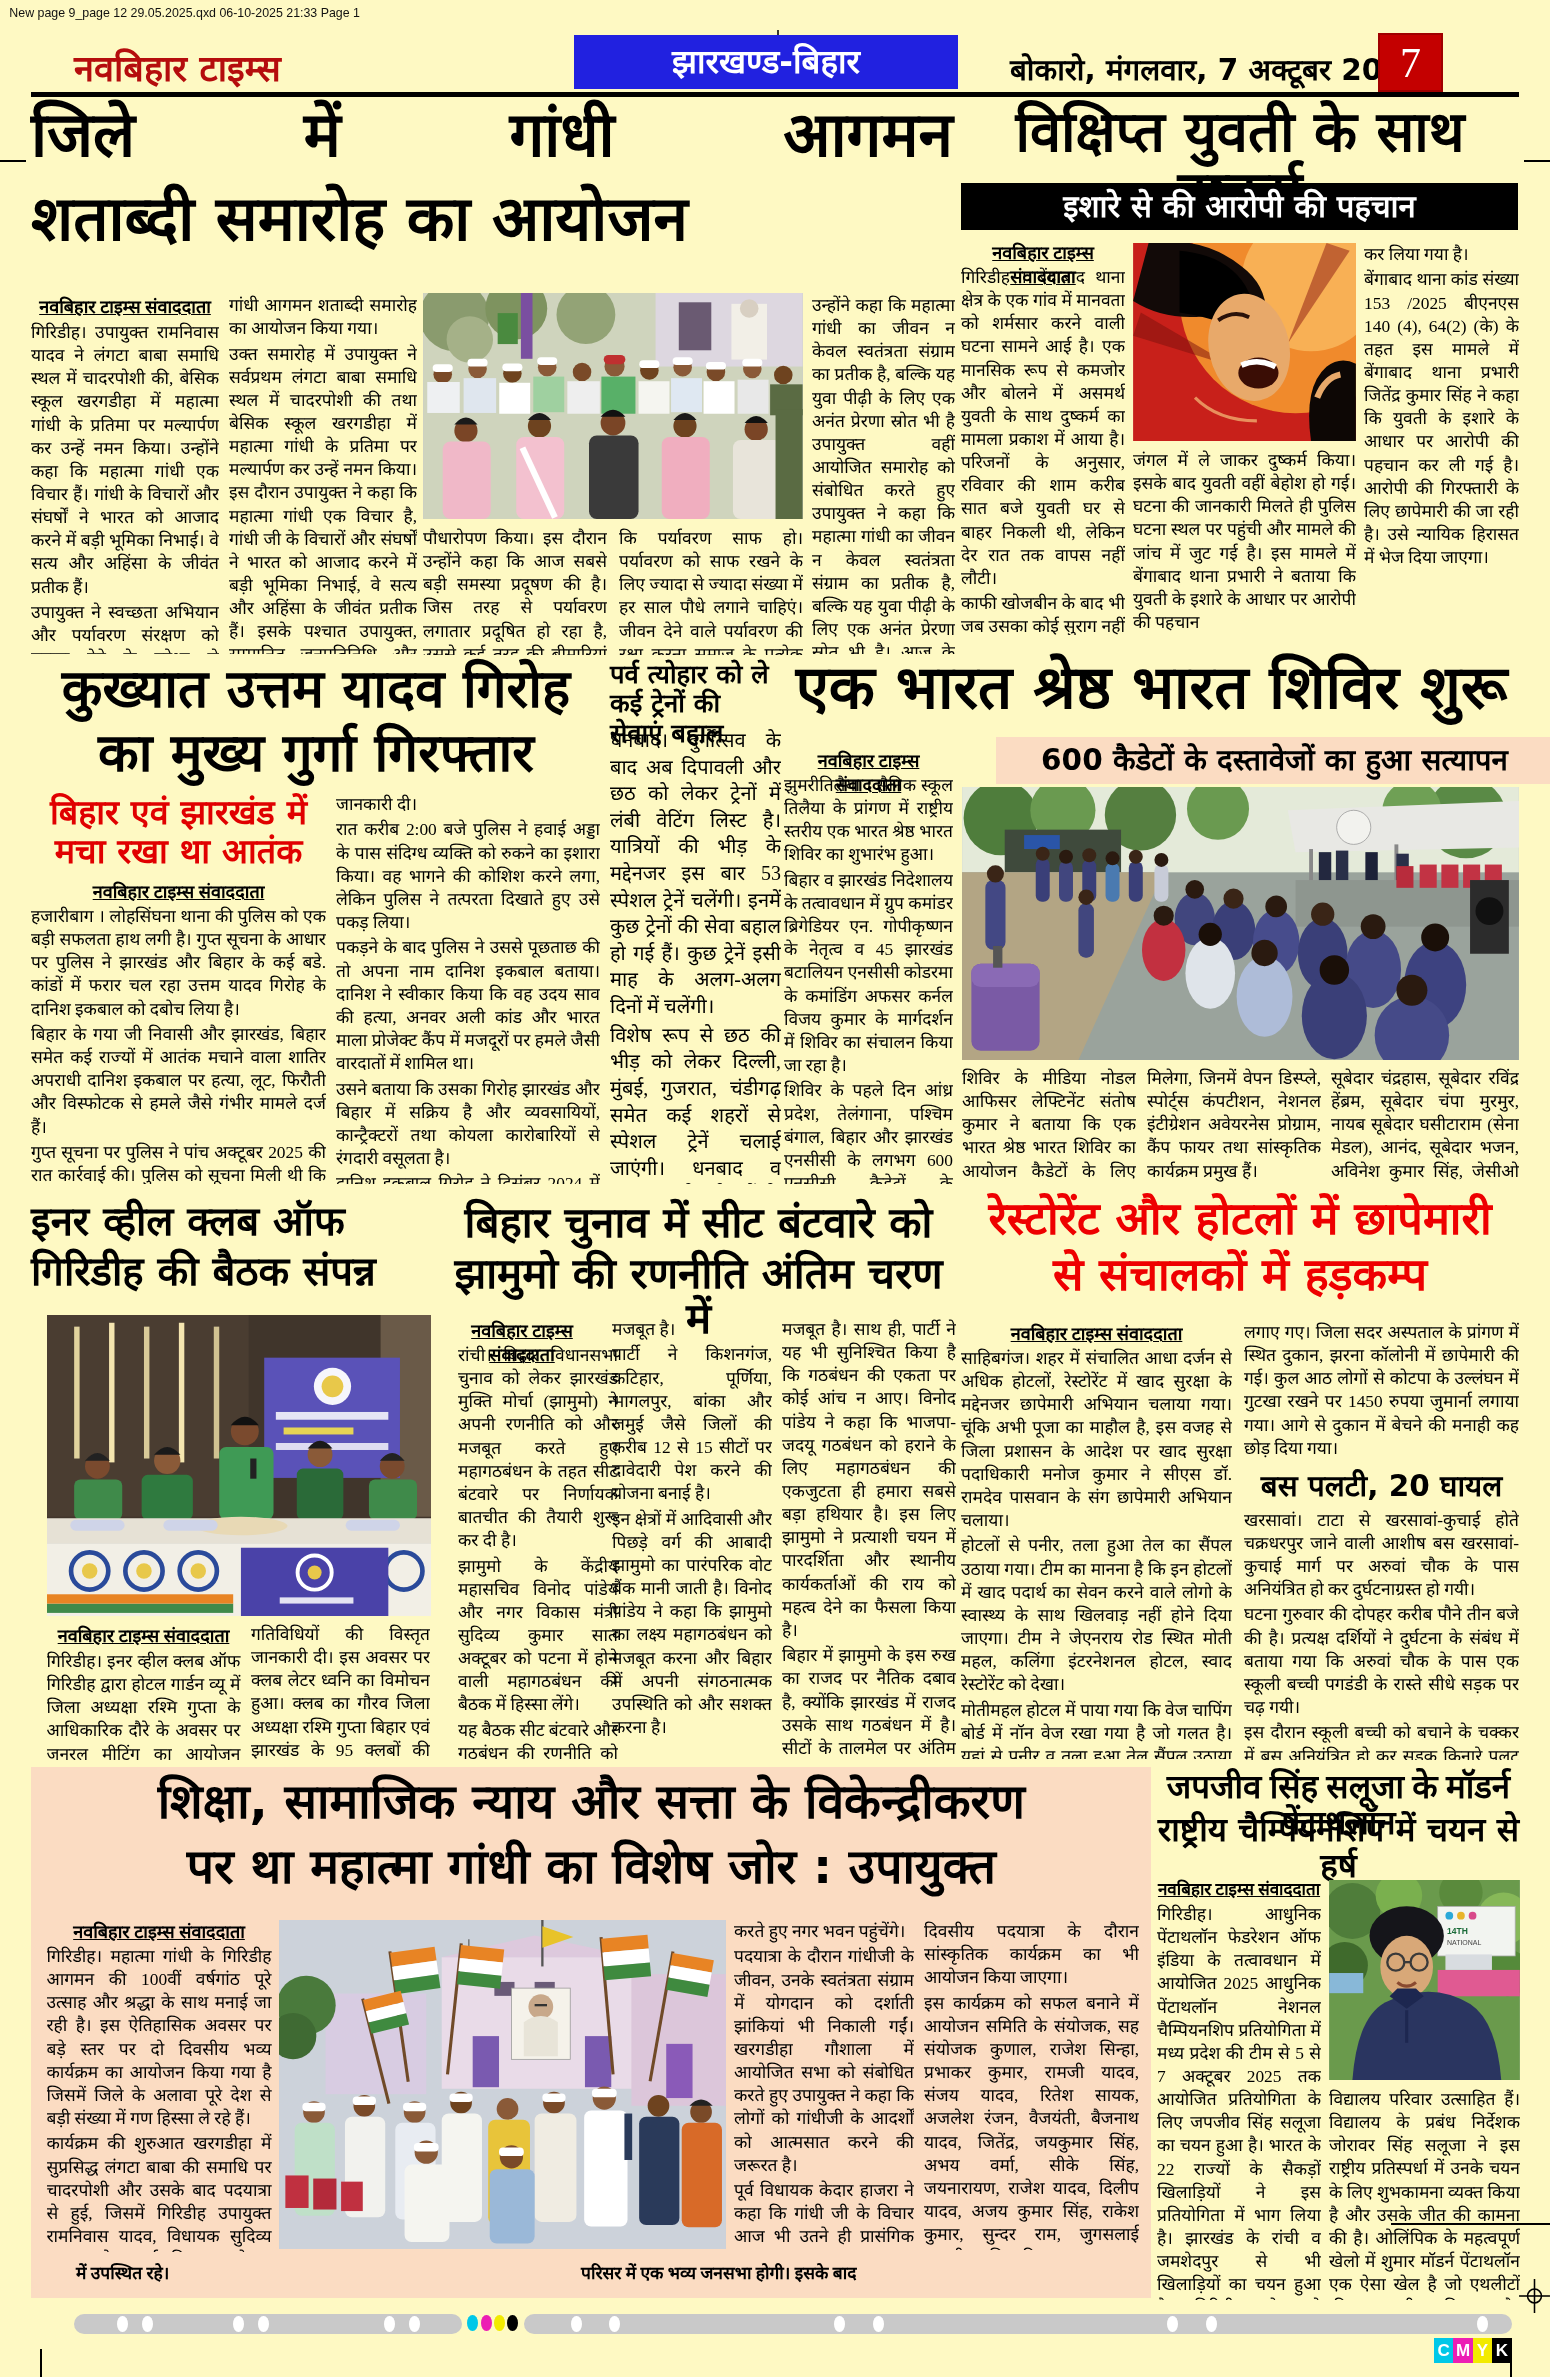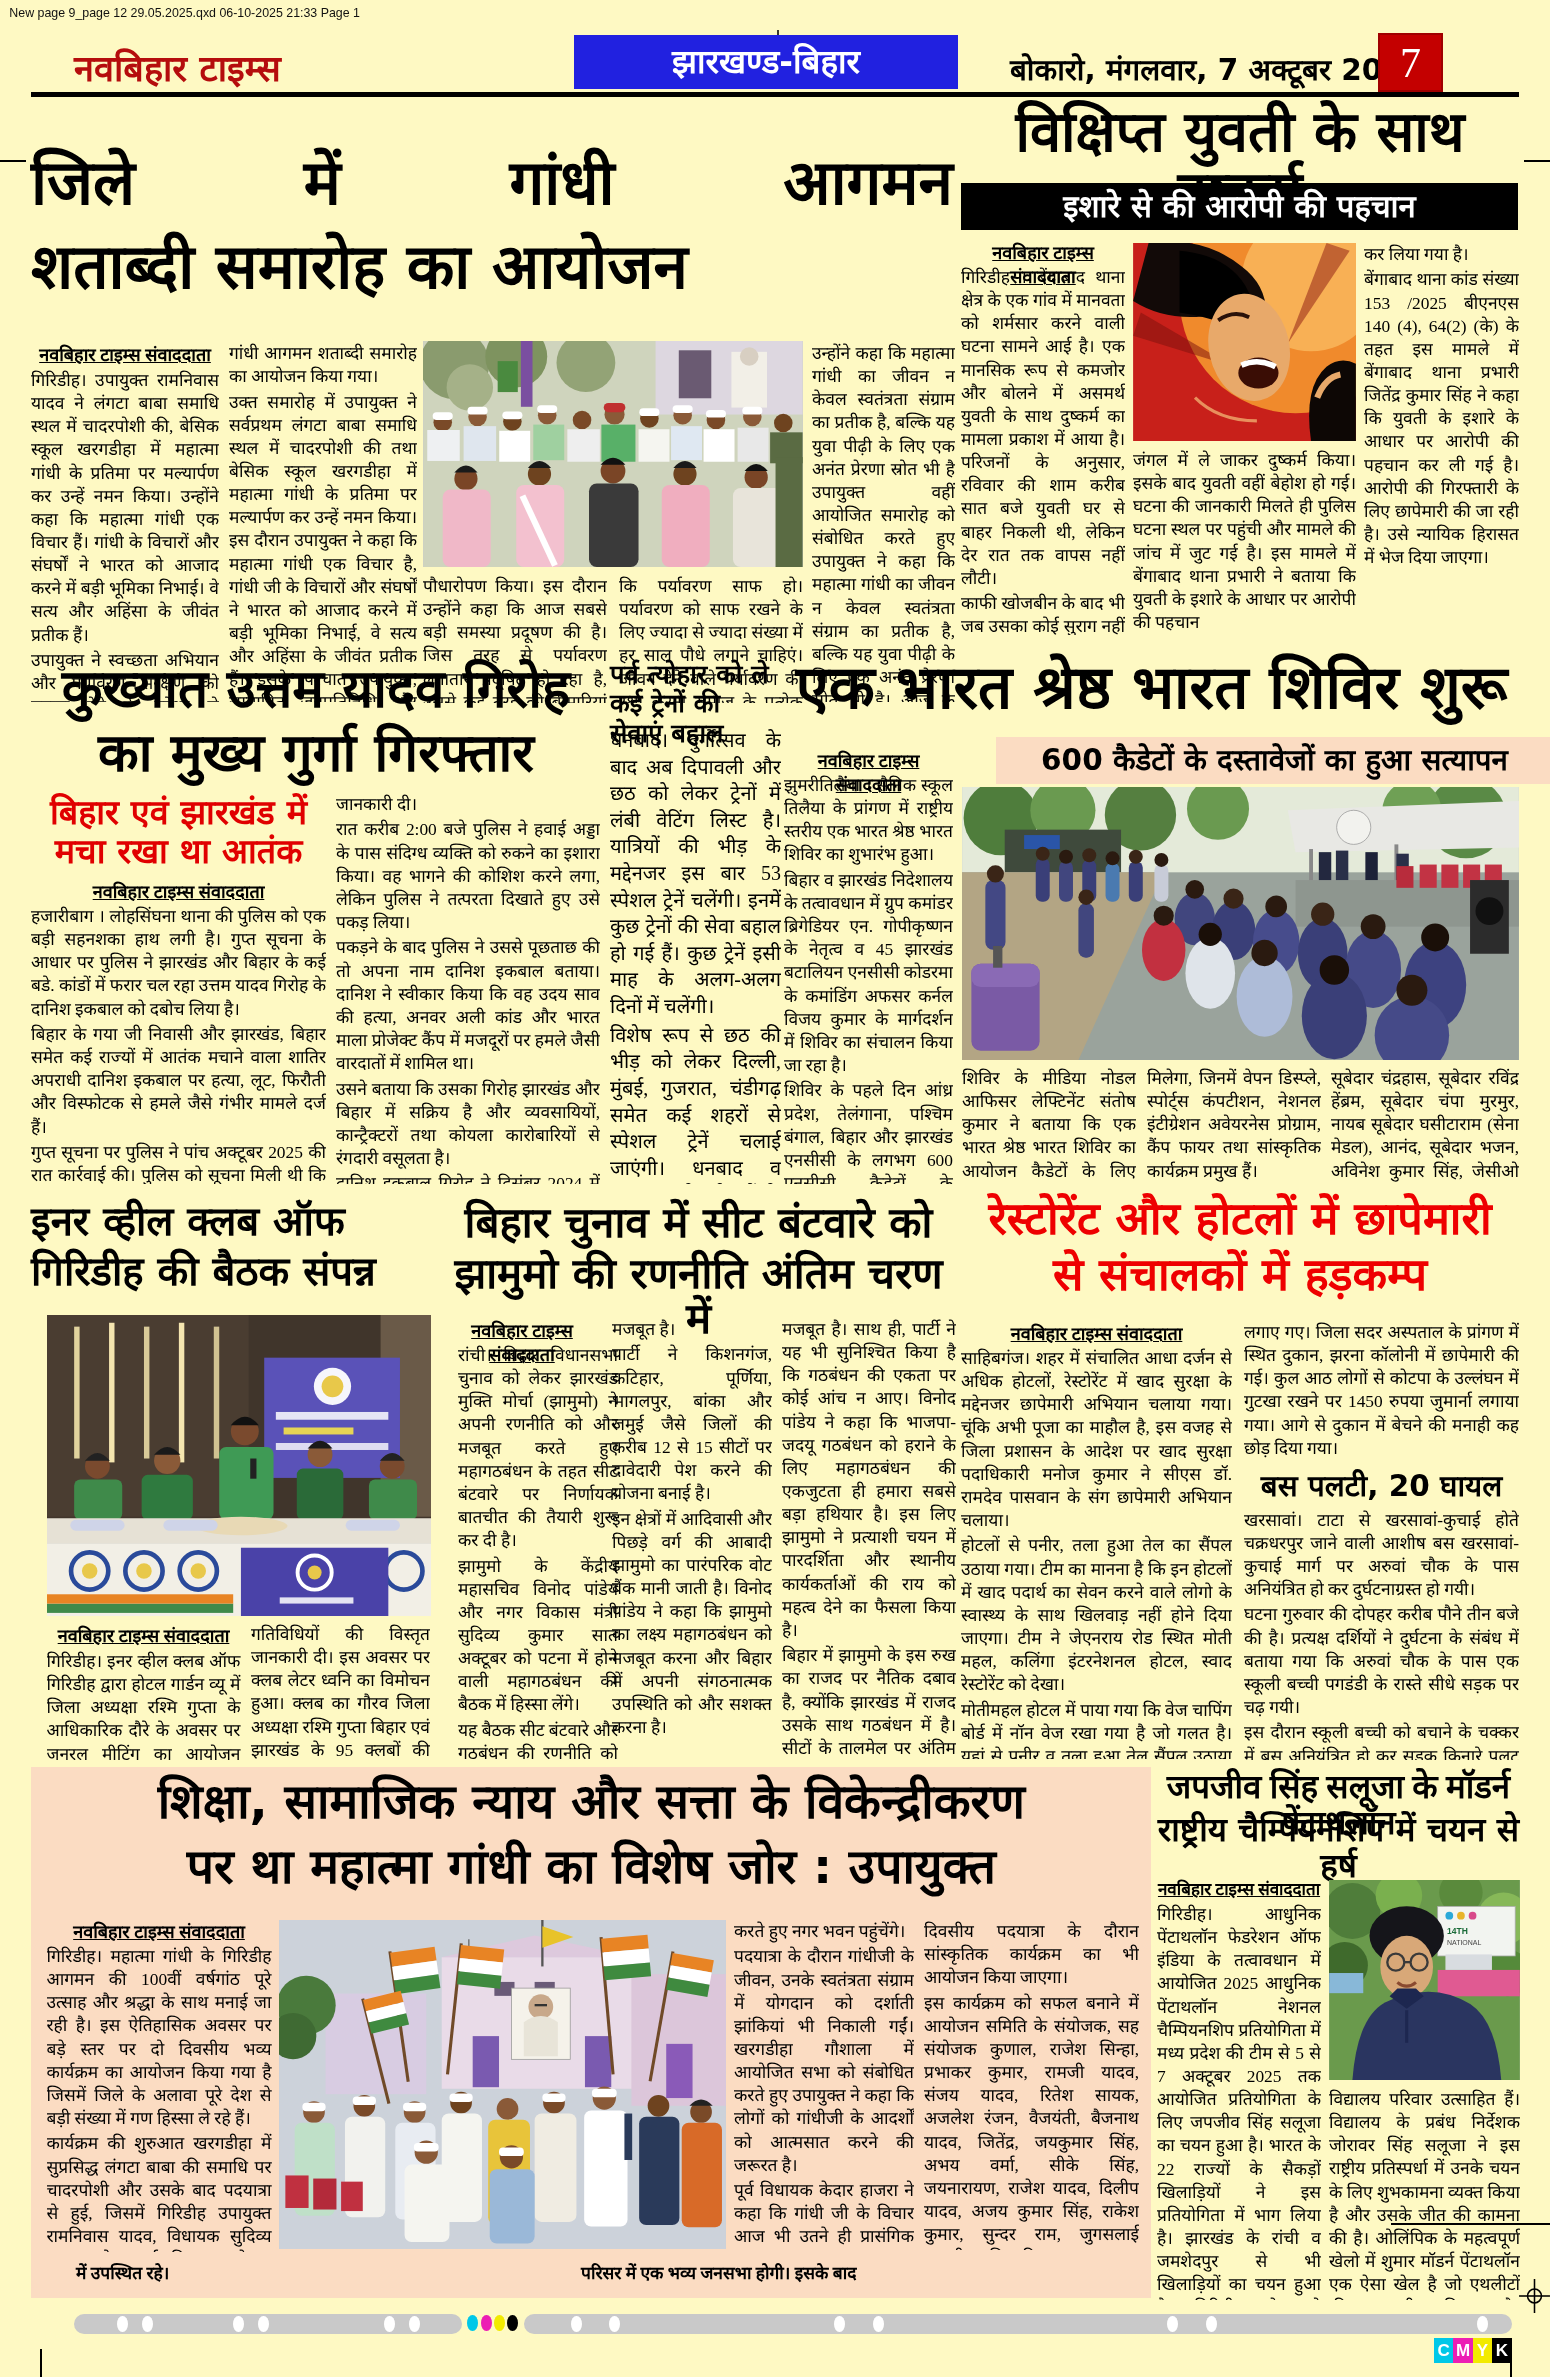--- a/index.html
+++ b/index.html
@@ -52,21 +52,21 @@
   </svg>
   <div class="abs mark" style="left:0;top:160px;width:26px;height:1.6px;"></div>
   <div class="abs mark" style="left:1524px;top:160px;width:26px;height:1.6px;"></div>
 
   <div class="abs masttitle" style="left:74px;top:43px;">नवबिहार टाइम्स</div>
   <div class="abs editionbox" style="left:574px;top:35px;width:384px;height:54px;">झारखण्ड-बिहार</div>
   <div class="abs dateline" style="left:1010px;top:48px;">बोकारो, मंगलवार, 7 अक्टूबर 2025</div>
   <div class="abs pagenumbox" style="left:1378px;top:33px;width:65px;height:59px;">7</div>
   <div class="abs rule" style="left:31px;top:92px;width:1488px;height:4.7px;"></div>
 
-  <div class="abs" style="left:31px;top:102px;width:924px;height:553px;margin-top:48px;">
+  <div class="abs" style="left:31px;top:102px;width:924px;height:553px;">
     <div class="abs hl just" style="left:0;top:0;width:922px;font-size:62px;">जिले में गांधी आगमन</div>
     <div class="abs hl" style="left:0;top:84px;width:922px;font-size:62px;">शताब्दी समारोह का आयोजन</div>
     <div class="abs byline" style="left:0;top:192px;width:188px;">नवबिहार टाइम्स संवाददाता</div>
     <div class="abs col" style="left:0;top:219px;width:188px;height:333px;">
         <p>गिरिडीह। उपायुक्त रामनिवास यादव ने लंगटा बाबा समाधि स्थल में चादरपोशी की, बेसिक स्कूल खरगडीहा में महात्मा गांधी के प्रतिमा पर मल्यार्पण कर उन्हें नमन किया। उन्होंने कहा कि महात्मा गांधी एक विचार हैं। गांधी के विचारों और संघर्षों ने भारत को आजाद करने में बड़ी भूमिका निभाई। वे सत्य और अहिंसा के जीवंत प्रतीक हैं।</p>
         <p>उपायुक्त ने स्वच्छता अभियान और पर्यावरण संरक्षण को बढ़ावा देने के उद्देश्य से पौधारोपण किया। उन्होंने कहा स्वस्थ जीवन के लिए पर्यावरण संरक्षण व संवर्धन जरूरी गिरिडीह जिले में गांधी आगमन शताब्दी समारोह बड़े हर्षोल्लास के साथ मनाया जा रहा है। इसी क्रम में आज जमुआ प्रखंड अंतर्गत खरगडीहा में</p>
       </div>
     <div class="abs col" style="left:198px;top:192px;width:188px;height:360px;">
         <p>गांधी आगमन शताब्दी समारोह का आयोजन किया गया।</p>
         <p>उक्त समारोह में उपायुक्त ने सर्वप्रथम लंगटा बाबा समाधि स्थल में चादरपोशी की तथा बेसिक स्कूल खरगडीहा में महात्मा गांधी के प्रतिमा पर मल्यार्पण कर उन्हें नमन किया। इस दौरान उपायुक्त ने कहा कि महात्मा गांधी एक विचार है, गांधी जी के विचारों और संघर्षों ने भारत को आजाद करने में बड़ी भूमिका निभाई, वे सत्य और अहिंसा के जीवंत प्रतीक हैं। इसके पश्चात उपायुक्त, सम्मानित जनप्रतिनिधि और अनुमंडल पदाधिकारी खोरीमहुआ समेत अन्य अतिथि जमुआ प्रखंड अंतर्गत खरगडीहा में गांधी पदयात्रा में शामिल हुए। इसके अलावा उपायुक्त ने स्वच्छता अभियान से लेकर पर्यावरण संरक्षण का संदेश दिया।</p>
@@ -193,21 +193,21 @@
 
   <div class="abs" style="left:31px;top:660px;width:570px;height:524px;">
     <div class="abs hl ctr" style="left:0;top:0;width:570px;font-size:53px;">कुख्यात उत्तम यादव गिरोह</div>
     <div class="abs hl ctr" style="left:0;top:64px;width:570px;font-size:53px;">का मुख्य गुर्गा  गिरफ्तार</div>
     <div class="abs kicker" style="left:0;top:133px;width:295px;font-size:34px;">
       <div>बिहार एवं झारखंड में</div>
       <div>मचा रखा था आतंक</div>
     </div>
     <div class="abs byline" style="left:0;top:219px;width:295px;">नवबिहार टाइम्स संवाददाता</div>
     <div class="abs col" style="left:0;top:245px;width:295px;height:279px;">
-        <p>हजारीबाग । लोहसिंघना थाना की पुलिस को एक बड़ी सहनशका हाथ लगी है। गुप्त सूचना के आधार पर पुलिस ने झारखंड और बिहार के कई बडे. कांडों में फरार चल रहा उत्तम यादव गिरोह के दानिश इकबाल को दबोच लिया है।</p>
+        <p>हजारीबाग । लोहसिंघना थाना की पुलिस को एक बड़ी सफलता हाथ लगी है। गुप्त सूचना के आधार पर पुलिस ने झारखंड और बिहार के कई बडे. कांडों में फरार चल रहा उत्तम यादव गिरोह के दानिश इकबाल को दबोच लिया है।</p>
         <p>बिहार के गया जी निवासी और झारखंड, बिहार समेत कई राज्यों में आतंक मचाने वाला शातिर अपराधी दानिश इकबाल पर हत्या, लूट, फिरौती और विस्फोटक से हमले जैसे गंभीर मामले दर्ज हैं।</p>
         <p>गुप्त सूचना पर पुलिस ने पांच अक्टूबर 2025 की रात कार्रवाई की। पुलिस को सूचना मिली थी कि हजारीबाग, चतरा और औरंगाबाद में सक्रिय आपराधिक गिरोह का मुख्य सदस्य दानिश इकबाल लोहसिंघना थाना क्षेत्र में सक्रिय है।</p>
       </div>
     <div class="abs col" style="left:305px;top:133px;width:264px;height:391px;">
         <p>जानकारी दी।</p>
         <p>रात करीब 2:00 बजे पुलिस ने हवाई अड्डा के पास संदिग्ध व्यक्ति को रुकने का इशारा किया। वह भागने की कोशिश करने लगा, लेकिन पुलिस ने तत्परता दिखाते हुए उसे पकड़ लिया।</p>
         <p>पकड़ने के बाद पुलिस ने उससे पूछताछ की तो अपना नाम दानिश इकबाल बताया। दानिश ने स्वीकार किया कि वह उदय साव की हत्या, अनवर अली कांड और भारत माला प्रोजेक्ट कैंप में मजदूरों पर हमले जैसी वारदातों में शामिल था।</p>
         <p>उसने बताया कि उसका गिरोह झारखंड और बिहार में सक्रिय है और व्यवसायियों, कान्ट्रैक्टरों तथा कोयला कारोबारियों से रंगदारी वसूलता है।</p>
         <p>दानिश इकबाल गिरोह ने दिसंबर 2024 में हजारीबाग के उदय साव की गोली मारकर हत्या की थी। बिहार के गया जी जिले में अनवर अली हत्याकांड और गुरुहा थाना क्षेत्र में भारतमाला प्रोजेक्ट पर हुए गोलीकांड में भी यह गिरोह शामिल रहा है। इसके अलावा, 4 जनवरी 2025 को डॉ. की हत्या के प्रयास में उनके क्लिनिक पर हुई घटना में भी दानिश का हाथ होना सामने आया है। वह फर्जी दस्तावेज के सहारे बचता रहा।</p>
       </div>

